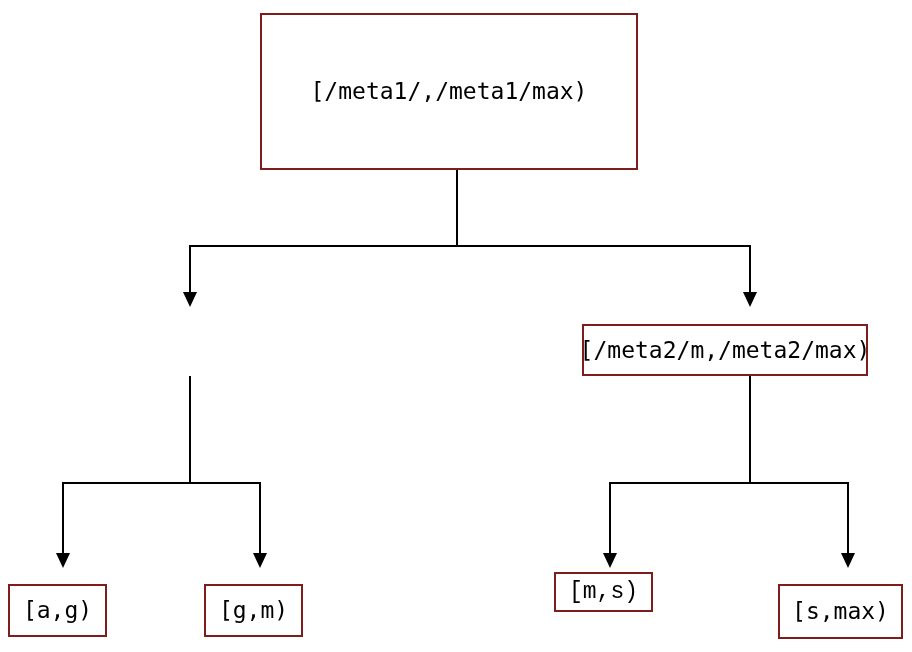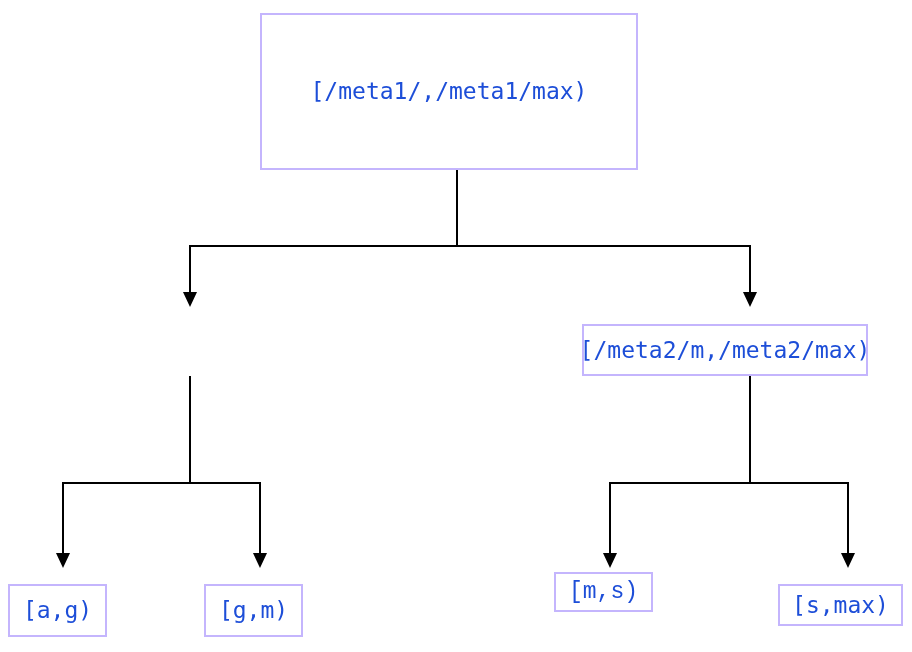--- a/index.html
+++ b/index.html
@@ -26,37 +26,37 @@
     stroke: #000000;
     stroke-width: 2;
   }
   .edges polygon {
     fill: #000000;
     stroke: none;
   }
   .node {
     position: absolute;
     box-sizing: border-box;
-    border: 2px solid #c4b5fd;
+    border: 2px solid #7f1d1d;
     background: #ffffff;
-    color: #1d4ed8;
+    color: #000000;
     display: flex;
     align-items: center;
     justify-content: center;
     font-size: 23px;
     white-space: pre;
     line-height: 1;
   }
   .node-root      { left: 260px; top: 13px;  width: 378px; height: 157px; }
   .node-l2-left   { left: 22px;  top: 324px; width: 323px; height: 52px; }
   .node-l2-right  { left: 582px; top: 324px; width: 286px; height: 52px; }
   .node-leaf-ag   { left: 8px;   top: 584px; width: 99px;  height: 53px; }
   .node-leaf-gm   { left: 204px; top: 584px; width: 99px;  height: 53px; }
   .node-leaf-ms   { left: 554px; top: 572px; width: 99px;  height: 40px; font-family: Liberation Mono, monospace; }
-  .node-leaf-smax { left: 778px; top: 584px; width: 125px; height: 42px; }
+  .node-leaf-smax { left: 778px; top: 584px; width: 125px; height: 55px; }
 </style>
 </head>
 <body>
 
 <div class="canvas">
 
   <svg class="edges" viewBox="0 0 912 652" xmlns="http://www.w3.org/2000/svg">
 
     <g>
       <line x1="457" y1="170" x2="457" y2="246"></line>

